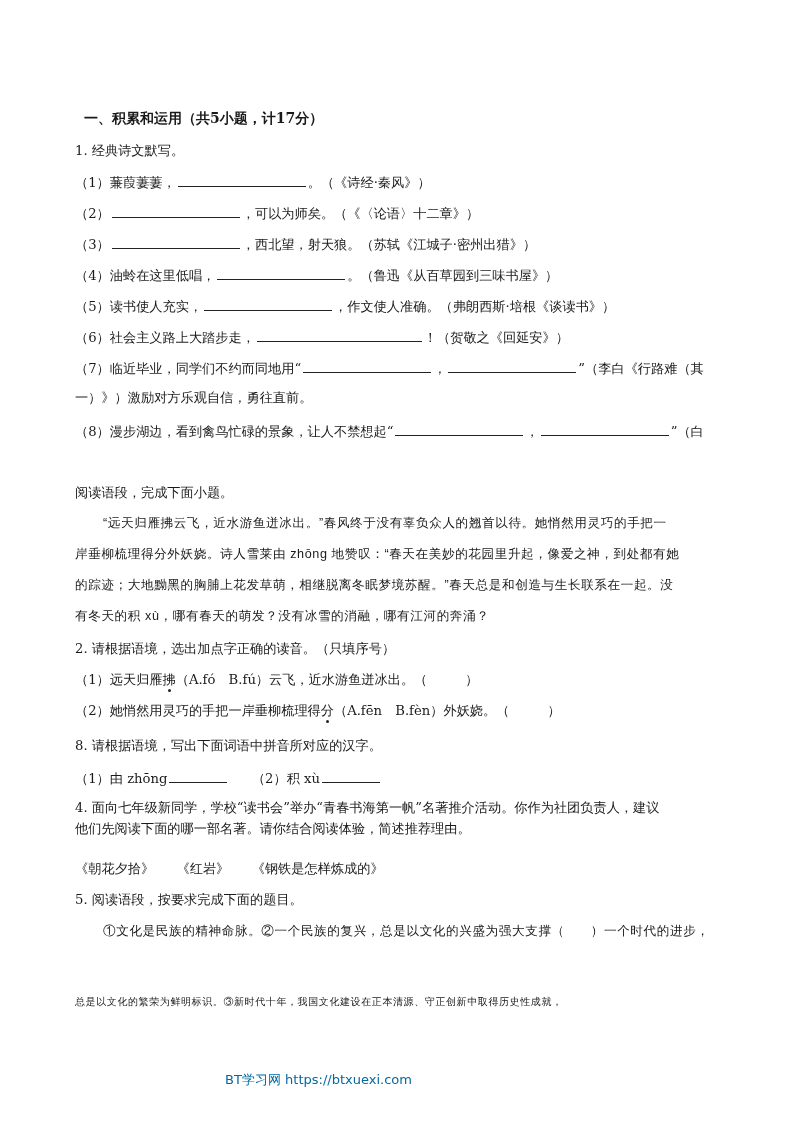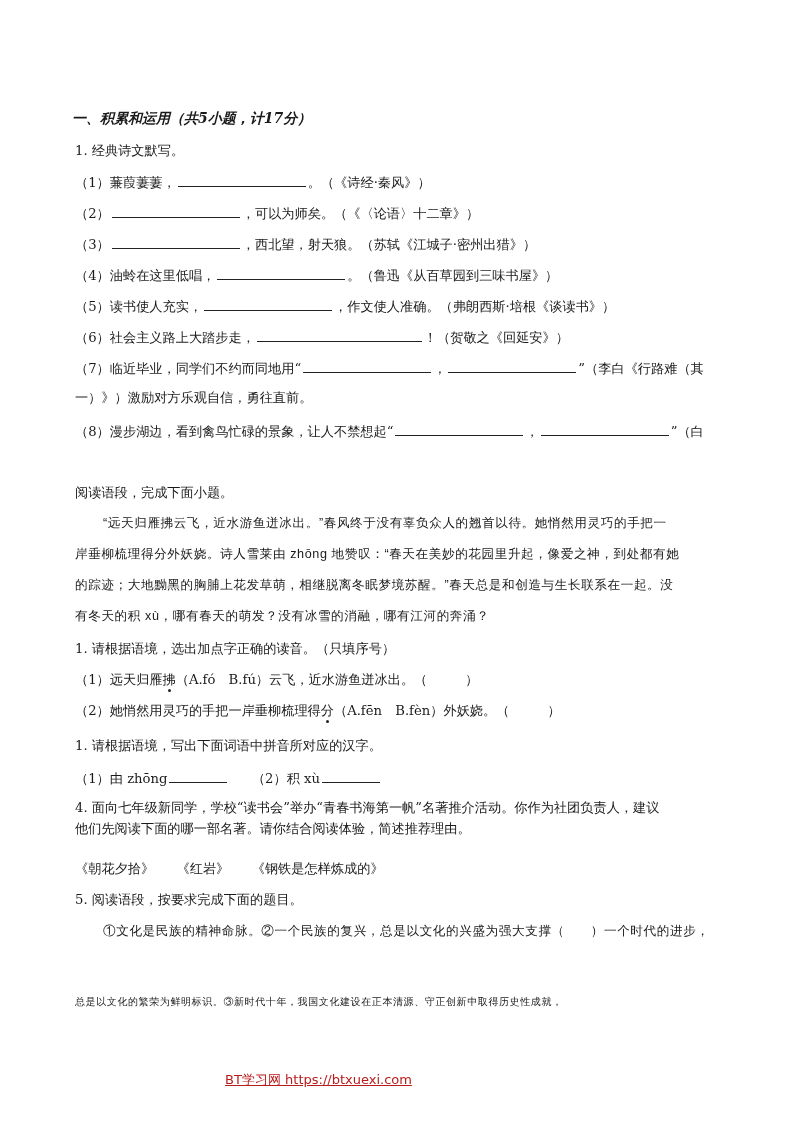--- a/index.html
+++ b/index.html
@@ -14,28 +14,28 @@
     .b-long { width: 128px; }
     .b-longer { width: 165px; }
     .b-short { width: 58px; }
     .paren { display: inline-block; width: 38px; }
     .paren-sm { display: inline-block; width: 26px; }
     .passage { font-family: Liberation Sans, sans-serif; letter-spacing: 0.6px; }
     .dot { position: relative; }
     .dot::after { content: ""; position: absolute; left: 50%; bottom: -5px; width: 3px; height: 3px;
                   margin-left: -1.5px; border-radius: 50%; background: #222; }
     .footer { position: absolute; left: 0; width: 637px; top: 1071px; text-align: center;
-              font-family: "DejaVu Sans", "Liberation Sans", sans-serif; font-size: 13px; color: #b91c1c; text-decoration: underline; }
+              font-family: "DejaVu Sans", "Liberation Sans", sans-serif; font-size: 13px; color: #0369a1; }
   </style>
 </head>
 <body>
 
 <div class="page">
 
-  <div class="line section" style="top:109px; left:72px;font-style:italic;">一、积累和运用（共5小题，计17分）</div>
+  <div class="line section" style="top:109px; left:84px;">一、积累和运用（共5小题，计17分）</div>
 
   <div class="line" style="top:142px;">1. 经典诗文默写。</div>
 
   <div class="line" style="top:172px;">
     <span>（1）蒹葭萋萋，</span><span class="blank b-long"></span><span>。（《诗经·秦风》）</span>
   </div>
   <div class="line" style="top:203px;">
     <span>（2）</span><span class="blank b-long"></span><span>，可以为师矣。（《〈论语〉十二章》）</span>
   </div>
   <div class="line" style="top:234px;">
@@ -58,29 +58,29 @@
     <span>（8）漫步湖边，看到禽鸟忙碌的景象，让人不禁想起“</span><span class="blank b-long"></span><span>，</span><span class="blank b-long"></span><span>”（白</span>
   </div>
 
   <div class="line" style="top:484px;">阅读语段，完成下面小题。</div>
 
   <div class="line passage" style="top:514px; left:103px; font-size:12.6px;">“远天归雁拂云飞，近水游鱼迸冰出。”春风终于没有辜负众人的翘首以待。她悄然用灵巧的手把一</div>
   <div class="line passage" style="top:545px; font-size:12.6px;">岸垂柳梳理得分外妖娆。诗人雪莱由 zhōng 地赞叹：“春天在美妙的花园里升起，像爱之神，到处都有她</div>
   <div class="line passage" style="top:576px; font-size:12.6px;">的踪迹；大地黝黑的胸脯上花发草萌，相继脱离冬眠梦境苏醒。”春天总是和创造与生长联系在一起。没</div>
   <div class="line passage" style="top:607px; font-size:12.6px;">有冬天的积 xù，哪有春天的萌发？没有冰雪的消融，哪有江河的奔涌？</div>
 
-  <div class="line" style="top:640px;">1. 请根据语境，选出加点字正确的读音。（只填序号）</div>
+  <div class="line" style="top:640px;">2. 请根据语境，选出加点字正确的读音。（只填序号）</div>
   <div class="line" style="top:671px;">
     <span>（1）远天归雁</span><span class="dot">拂</span><span>（A.fó　B.fú）云飞，近水游鱼迸冰出。（</span><span class="paren"></span><span>）</span>
   </div>
   <div class="line" style="top:702px;">
     <span>（2）她悄然用灵巧的手把一岸垂柳梳理得</span><span class="dot">分</span><span>（A.fēn　B.fèn）外妖娆。（</span><span class="paren"></span><span>）</span>
   </div>
 
-  <div class="line" style="top:737px;">1. 请根据语境，写出下面词语中拼音所对应的汉字。</div>
+  <div class="line" style="top:737px;">8. 请根据语境，写出下面词语中拼音所对应的汉字。</div>
   <div class="line" style="top:768px;">
     <span>（1）由 zhōng</span><span class="blank b-short"></span>
     <span style="display:inline-block;width:14px;"></span>
     <span>（2）积 xù</span><span class="blank b-short"></span>
   </div>
 
   <div class="line" style="top:799px;">4. 面向七年级新同学，学校“读书会”举办“青春书海第一帆”名著推介活动。你作为社团负责人，建议</div>
   <div class="line" style="top:820px;text-align:center;">他们先阅读下面的哪一部名著。请你结合阅读体验，简述推荐理由。</div>
   <div class="line" style="top:860px;">
     <span>《朝花夕拾》</span>

